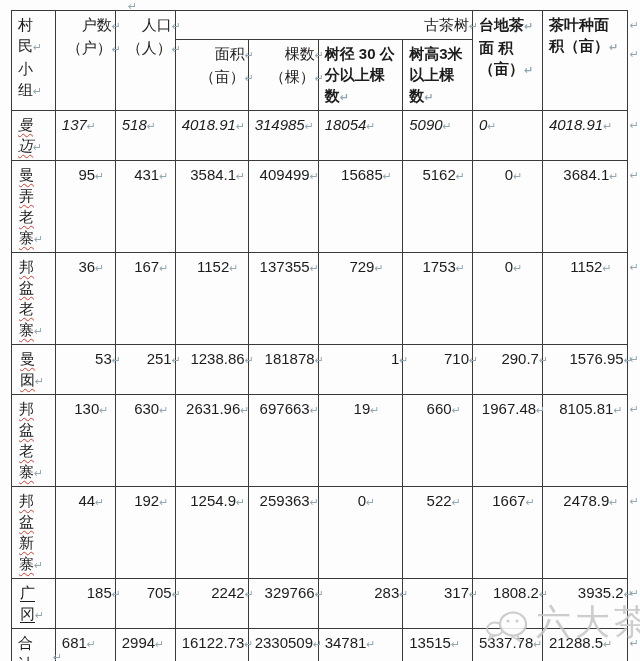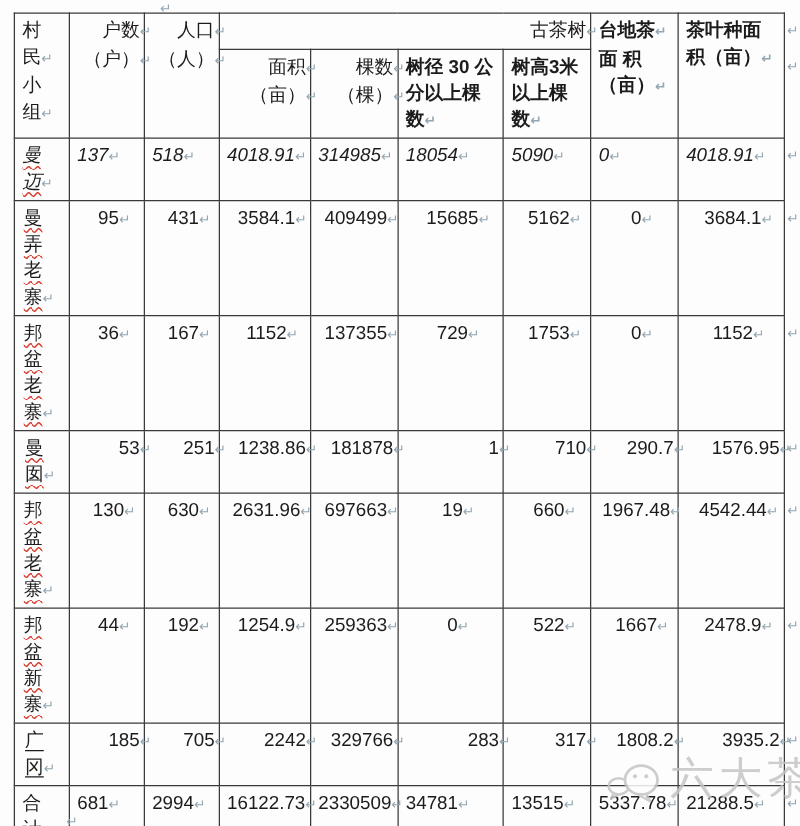--- a/index.html
+++ b/index.html
@@ -245,21 +245,21 @@
     <td>
           <div class="p">19</div>
         </td>
     <td>
           <div class="p">660</div>
         </td>
     <td>
           <div class="p">1967.48</div>
         </td>
     <td>
-          <div class="p">4542.44</div>
+          <div class="p">8105.81</div>
         </td>
     <td class="gutter"><span class="rowmark"></span></td>
   </tr>
 
   <tr class="r-t">
     <td>
           <div class="p vert u-red">邦盆新寨</div>
         </td>
     <td>
           <div class="p">44</div>

